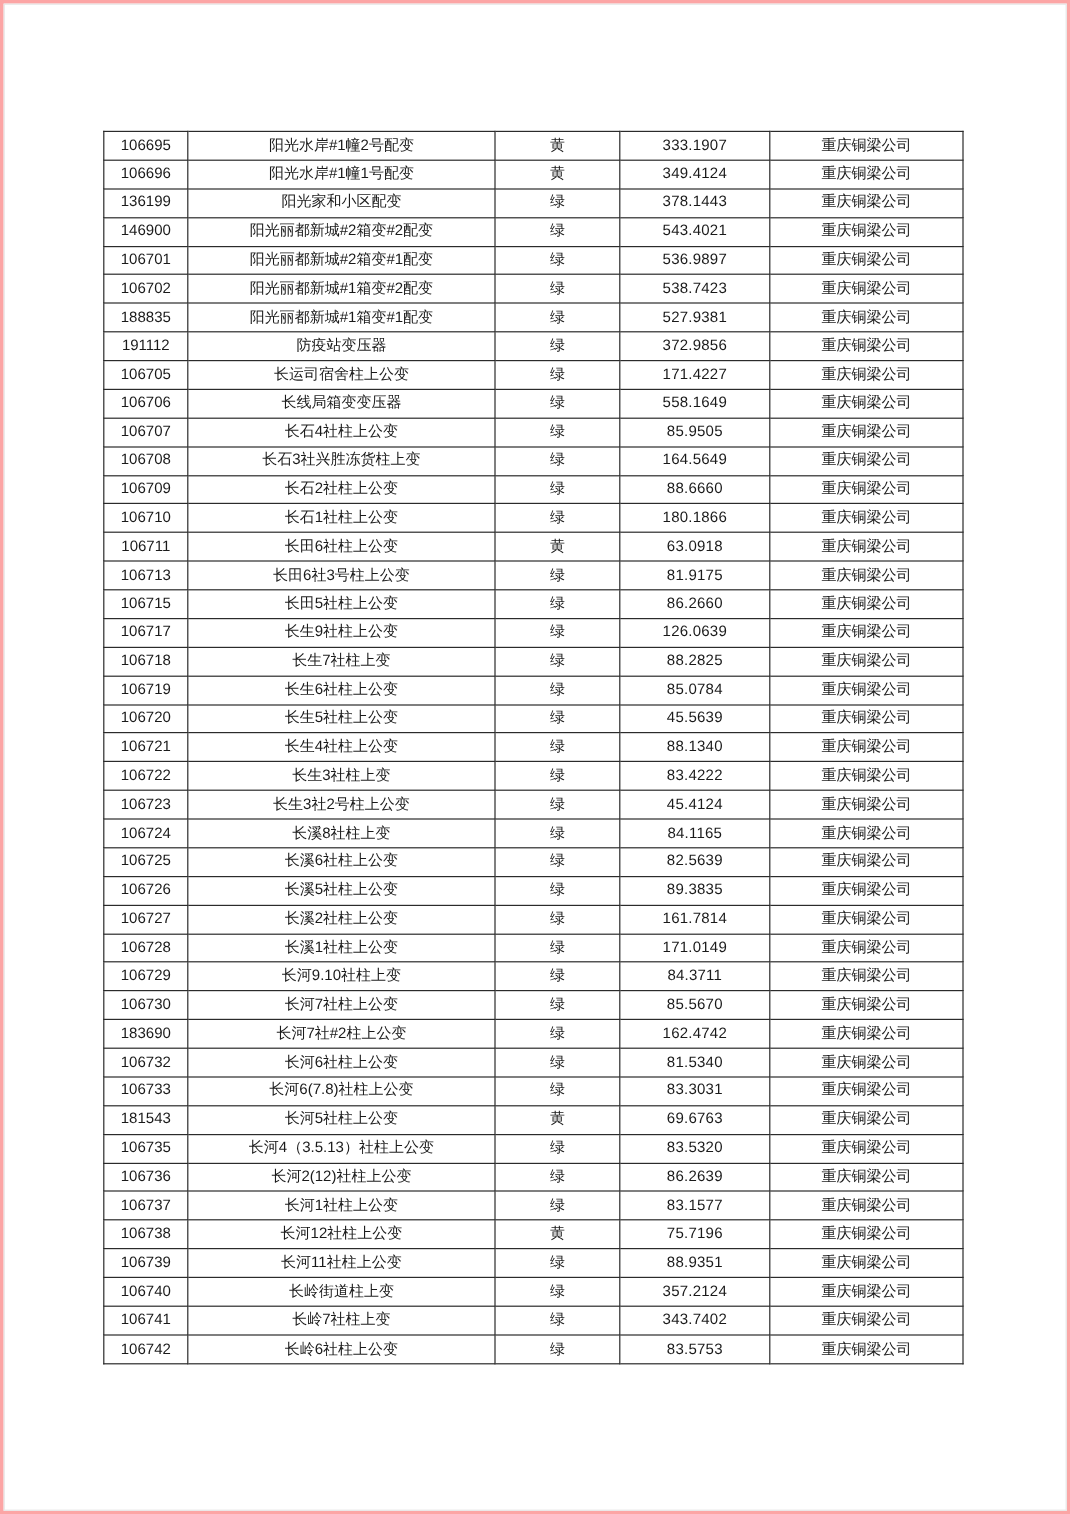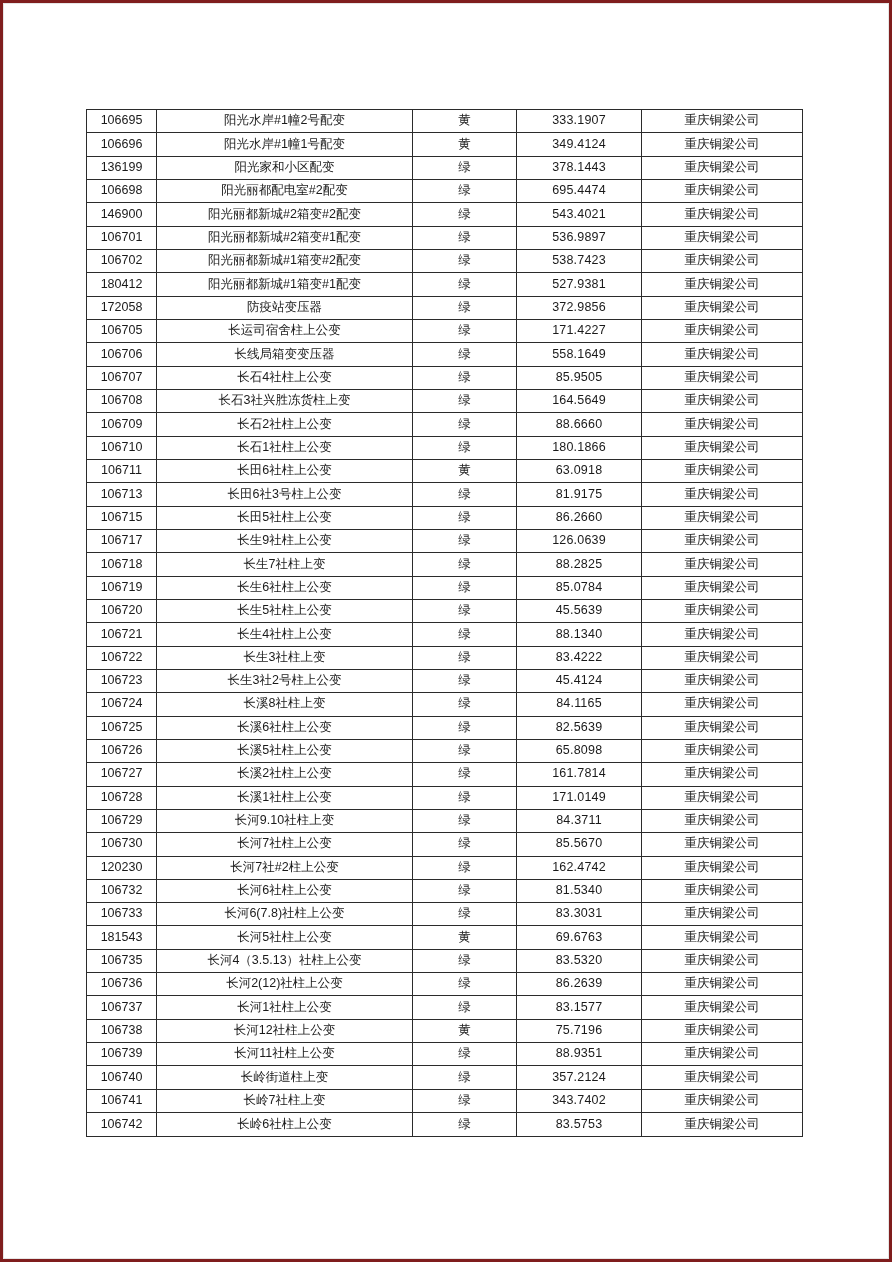--- a/index.html
+++ b/index.html
@@ -5,21 +5,21 @@
   * { margin: 0; padding: 0; box-sizing: border-box; }
   html, body {
     width: 892px;
     background: #fbfbfb;
     font-family: "Liberation Sans", "DejaVu Sans", sans-serif;
   }
   .viewport {
     position: relative;
     width: 892px;
     height: 1262px;
-    background: #7f1d1d;
+    background: #fca5a5;
     overflow: hidden;
   }
   .page {
     position: absolute;
     left: 3px;
     top: 3px;
     width: 886px;
     height: 1256px;
     background: #ffffff;
     border: 1px solid #e6e6e6;
@@ -76,27 +76,20 @@
             <td class="col-company">重庆铜梁公司</td>
           </tr>
           <tr>
             <td class="col-id">136199</td>
             <td class="col-name">阳光家和小区配变</td>
             <td class="col-status">绿</td>
             <td class="col-value">378.1443</td>
             <td class="col-company">重庆铜梁公司</td>
           </tr>
           <tr>
-            <td class="col-id">106698</td>
-            <td class="col-name">阳光丽都配电室#2配变</td>
-            <td class="col-status">绿</td>
-            <td class="col-value">695.4474</td>
-            <td class="col-company">重庆铜梁公司</td>
-          </tr>
-          <tr>
             <td class="col-id">146900</td>
             <td class="col-name">阳光丽都新城#2箱变#2配变</td>
             <td class="col-status">绿</td>
             <td class="col-value">543.4021</td>
             <td class="col-company">重庆铜梁公司</td>
           </tr>
           <tr>
             <td class="col-id">106701</td>
             <td class="col-name">阳光丽都新城#2箱变#1配变</td>
             <td class="col-status">绿</td>
@@ -104,28 +97,28 @@
             <td class="col-company">重庆铜梁公司</td>
           </tr>
           <tr>
             <td class="col-id">106702</td>
             <td class="col-name">阳光丽都新城#1箱变#2配变</td>
             <td class="col-status">绿</td>
             <td class="col-value">538.7423</td>
             <td class="col-company">重庆铜梁公司</td>
           </tr>
           <tr>
-            <td class="col-id">180412</td>
+            <td class="col-id">188835</td>
             <td class="col-name">阳光丽都新城#1箱变#1配变</td>
             <td class="col-status">绿</td>
             <td class="col-value">527.9381</td>
             <td class="col-company">重庆铜梁公司</td>
           </tr>
           <tr>
-            <td class="col-id">172058</td>
+            <td class="col-id">191112</td>
             <td class="col-name">防疫站变压器</td>
             <td class="col-status">绿</td>
             <td class="col-value">372.9856</td>
             <td class="col-company">重庆铜梁公司</td>
           </tr>
           <tr>
             <td class="col-id">106705</td>
             <td class="col-name">长运司宿舍柱上公变</td>
             <td class="col-status">绿</td>
             <td class="col-value">171.4227</td>
@@ -247,21 +240,21 @@
             <td class="col-id">106725</td>
             <td class="col-name">长溪6社柱上公变</td>
             <td class="col-status">绿</td>
             <td class="col-value">82.5639</td>
             <td class="col-company">重庆铜梁公司</td>
           </tr>
           <tr>
             <td class="col-id">106726</td>
             <td class="col-name">长溪5社柱上公变</td>
             <td class="col-status">绿</td>
-            <td class="col-value">65.8098</td>
+            <td class="col-value">89.3835</td>
             <td class="col-company">重庆铜梁公司</td>
           </tr>
           <tr>
             <td class="col-id">106727</td>
             <td class="col-name">长溪2社柱上公变</td>
             <td class="col-status">绿</td>
             <td class="col-value">161.7814</td>
             <td class="col-company">重庆铜梁公司</td>
           </tr>
           <tr>
@@ -279,21 +272,21 @@
             <td class="col-company">重庆铜梁公司</td>
           </tr>
           <tr>
             <td class="col-id">106730</td>
             <td class="col-name">长河7社柱上公变</td>
             <td class="col-status">绿</td>
             <td class="col-value">85.5670</td>
             <td class="col-company">重庆铜梁公司</td>
           </tr>
           <tr>
-            <td class="col-id">120230</td>
+            <td class="col-id">183690</td>
             <td class="col-name">长河7社#2柱上公变</td>
             <td class="col-status">绿</td>
             <td class="col-value">162.4742</td>
             <td class="col-company">重庆铜梁公司</td>
           </tr>
           <tr>
             <td class="col-id">106732</td>
             <td class="col-name">长河6社柱上公变</td>
             <td class="col-status">绿</td>
             <td class="col-value">81.5340</td>

